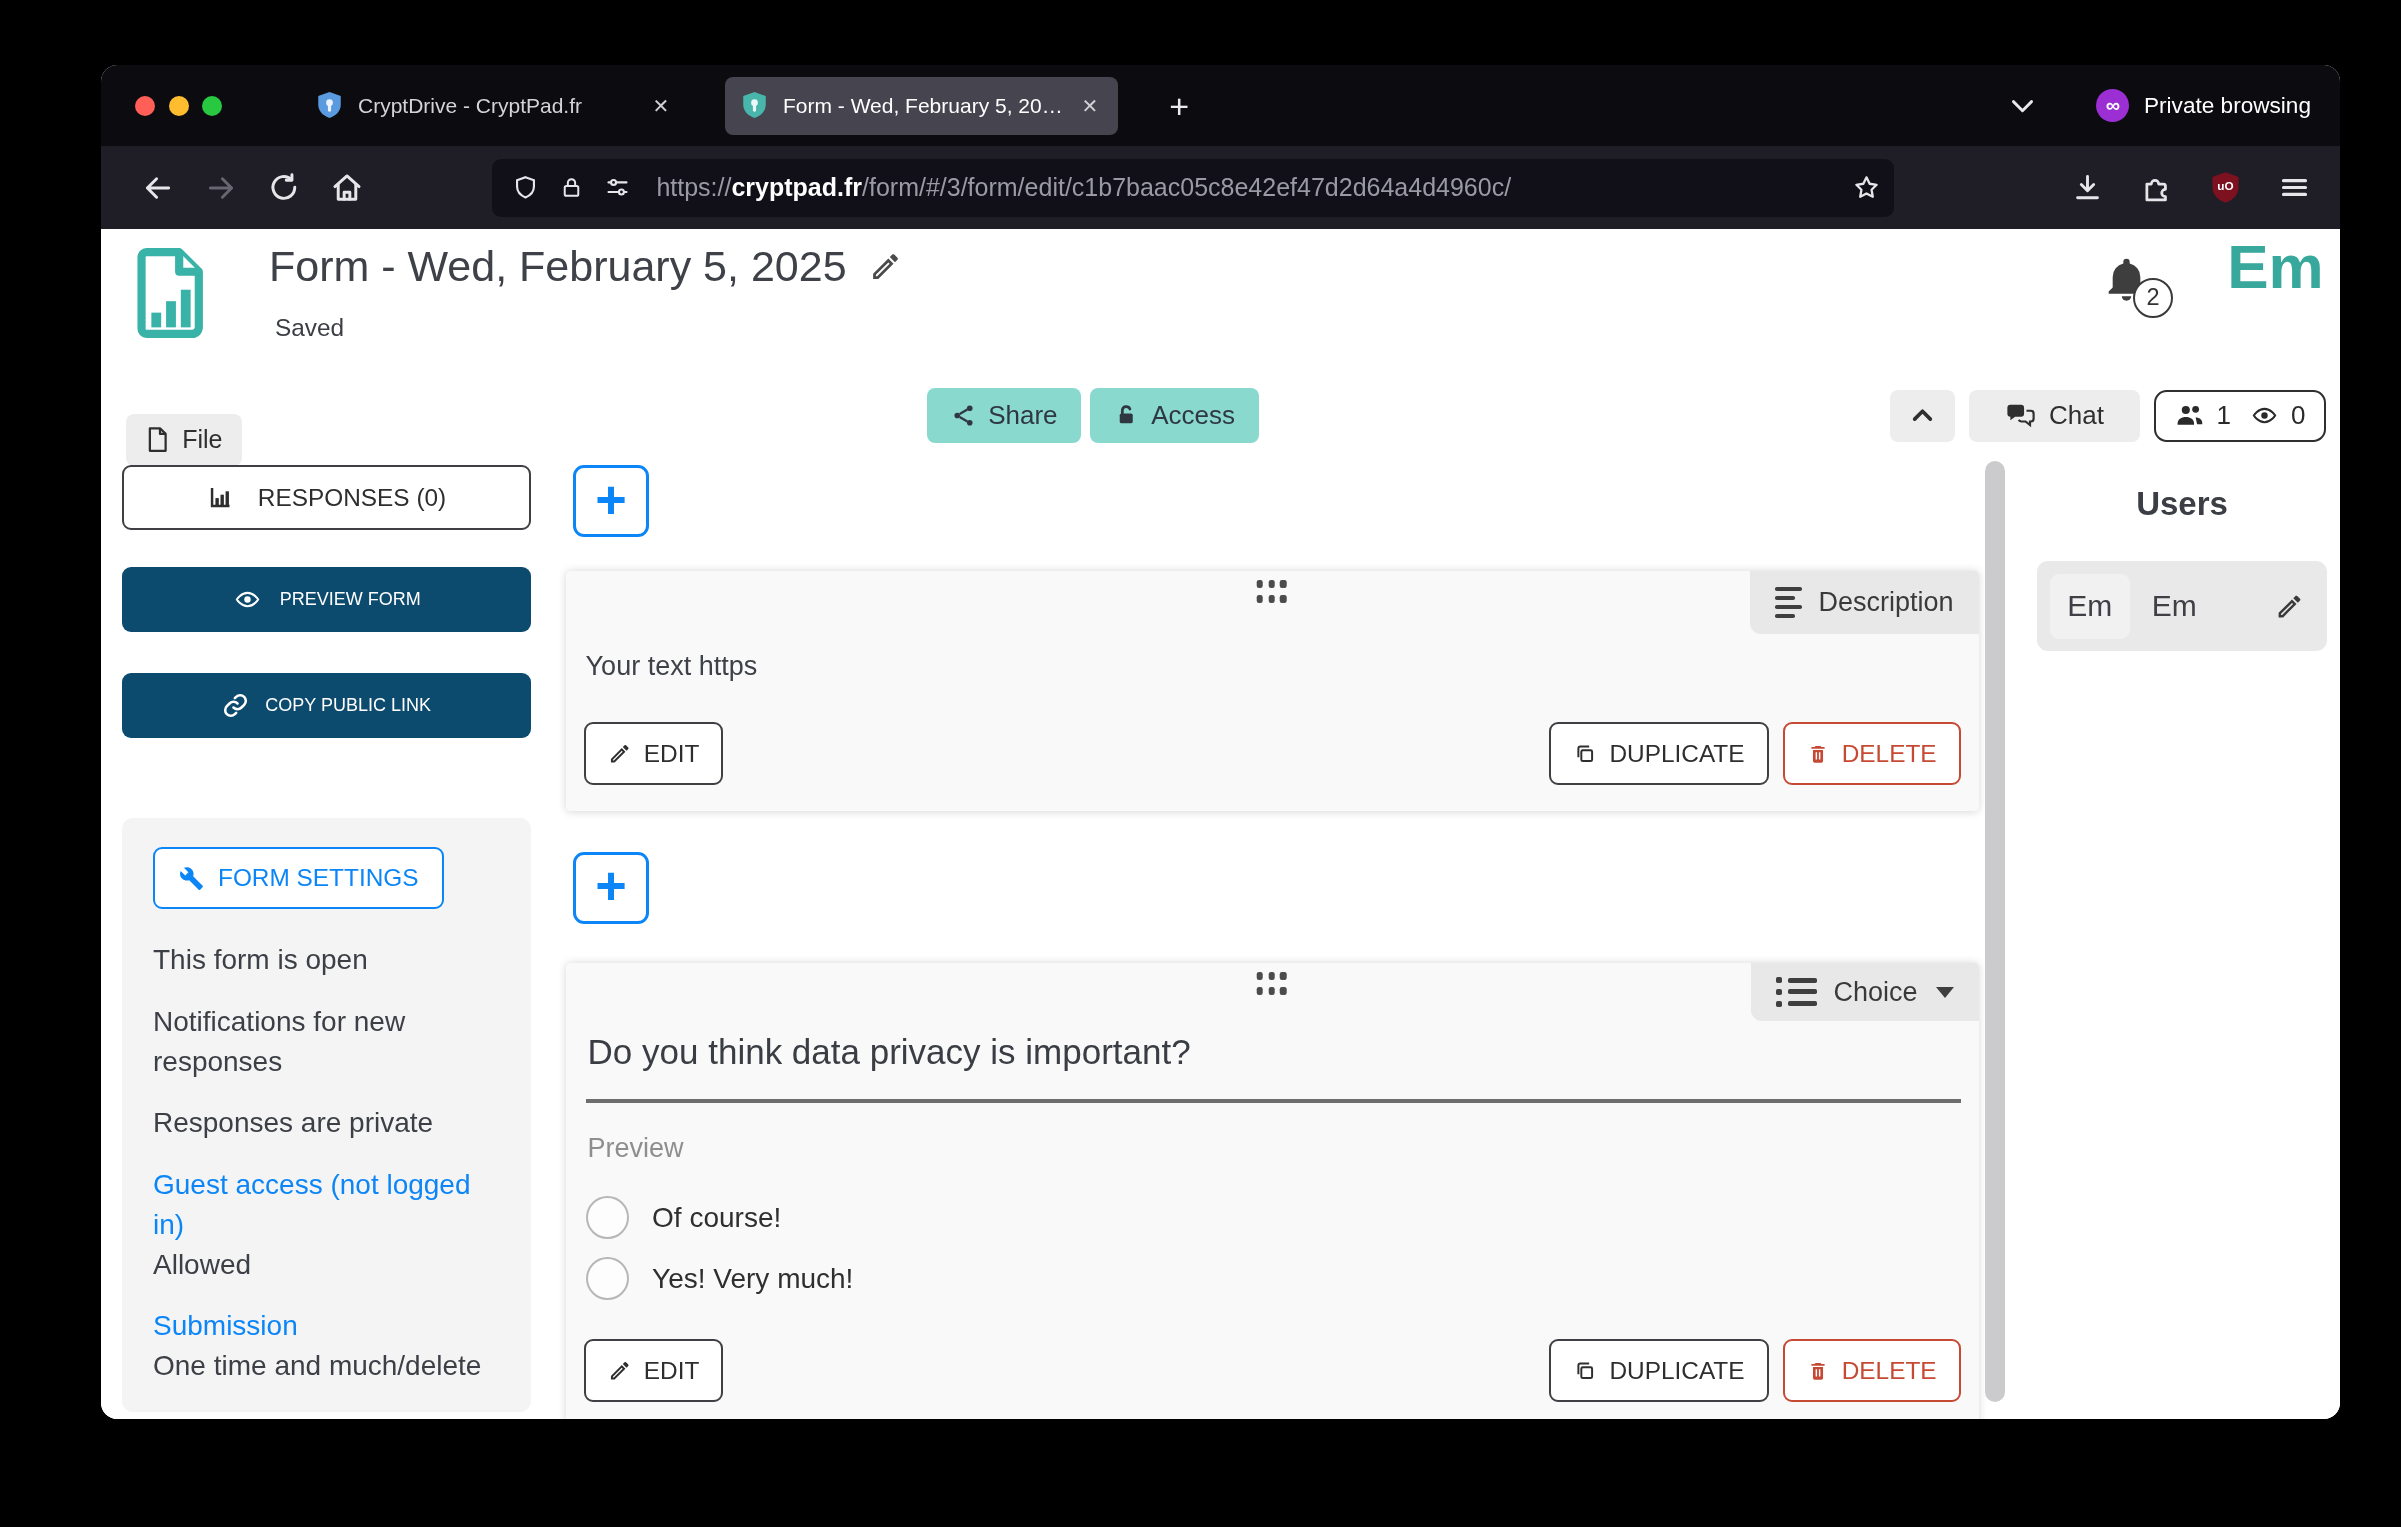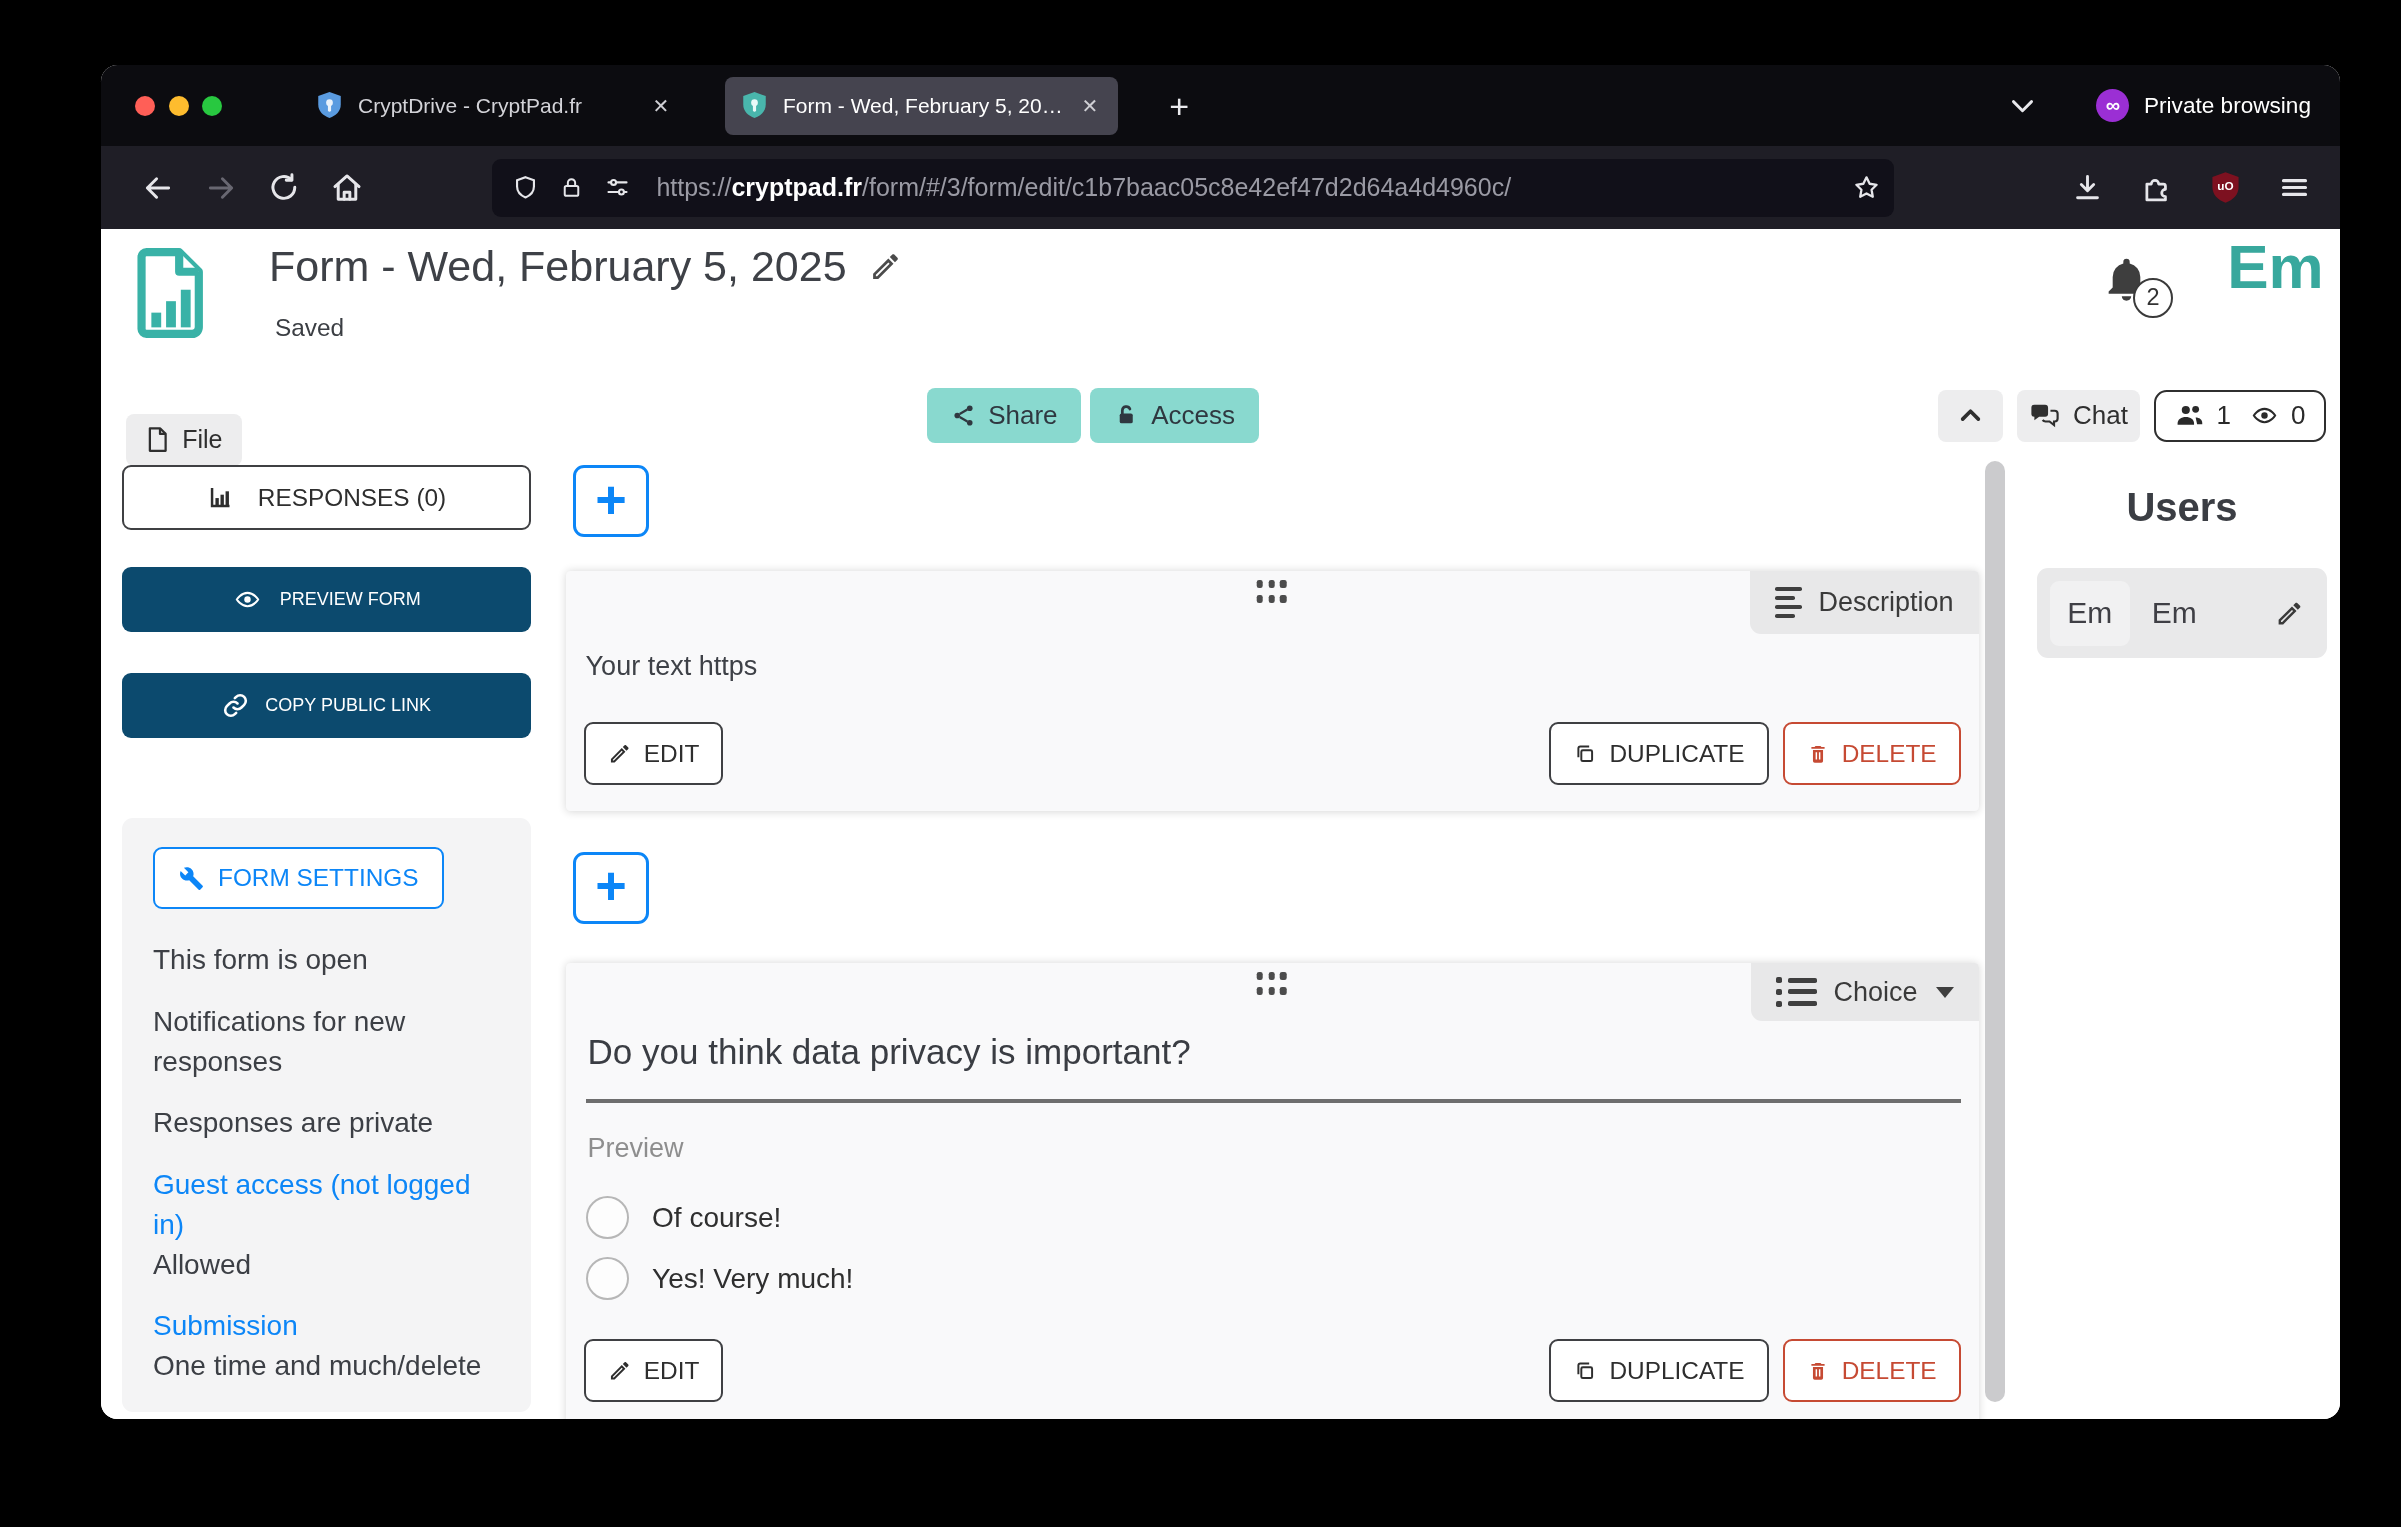--- a/index.html
+++ b/index.html
@@ -50,21 +50,21 @@
            display:flex; align-items:center; justify-content:center; }
   .avatar-txt { position:absolute; right:16.3px; top:1.8px; font-size:62px; font-weight:600; color:#38a89d; }
 
   .cp-toolbar { position:absolute; left:0; top:159px; right:0; height:71px; }
   .btn { display:inline-flex; align-items:center; justify-content:center; gap:12.7px; border-radius:8.1px;
          font-size:25px; color:#2f2f2f; cursor:default; }
   .btn-file { position:absolute; left:25px; top:1.8px; height:52px; padding:0 20px; background:#ededee;margin-top:24px; }
   .center-btns { position:absolute; left:826px; top:0; display:flex; gap:9px; }
   .btn-teal { height:55px; padding:0 23.5px; background:#89d9cf; color:#2f3840; font-size:26px; }
   .right-btns { position:absolute; right:14.5px; top:1.8px; display:flex; gap:14.5px; align-items:center; }
-  .btn-gray { height:52px; padding:0 12px; background:#ededee; font-size:26px; }
+  .btn-gray { height:52px; padding:0 36px; background:#ededee; font-size:26px; }
   .btn-sq { width:65px; padding:0; }
   .pill { height:52px; display:flex; align-items:center; gap:11px; padding:0 18px;
           border:2.7px solid #2f2f2f; border-radius:12.7px; font-size:26px; color:#2a2a2a; background:#fff; }
 
   .cp-main { position:absolute; left:0; top:230px; right:0; height:959px; }
 
   
   .sidebar { position:absolute; left:21px; top:0; width:409px; height:100%; }
   .side-btn { position:absolute; left:0; width:409px; height:65px; display:flex; align-items:center;
               justify-content:center; gap:16.3px; border-radius:9px; font-size:24.4px; }
@@ -119,21 +119,21 @@
   .preview-label { position:absolute; left:22px; top:170px; font-size:27px; color:#8e8e8e; }
   .opt { position:absolute; left:20px; display:flex; align-items:center; gap:23.5px; font-size:28px; color:#2f2f2f; }
   .opt-1 { top:233px; } .opt-2 { top:294px; }
   .radio { width:43px; height:43px; border-radius:50%; border:2.7px solid #b7b7b7; background:#fdfdfd; flex:none; }
 
   .scrollbar-thumb { position:absolute; left:1884px; top:1.8px; width:20px; height:941px;
                      background:#cbcbcd; border-radius:10px; }
 
   
   .users-panel { position:absolute; left:1936px; top:26px; width:290px; }
-  .users-title { text-align:center; font-size:40px; font-weight:700; color:#3b3e44; }
+  .users-title { text-align:center; font-size:33px; font-weight:700; color:#3b3e44; }
   .user-row { margin-top:38px; height:90px; background:#e9e9ea; border-radius:11px;
               display:flex; align-items:center; gap:22px; padding:0 23.5px 0 12.7px; }
   .user-chip { width:80px; height:65px; background:#f1f1f2; border-radius:9px; font-size:30px; color:#3f3f45;
                display:flex; align-items:center; justify-content:center; }
   .user-name { font-size:30px; color:#3f3f45; flex:1; }
   svg { display:block; }
 </style>
 </head>
 <body>
 

